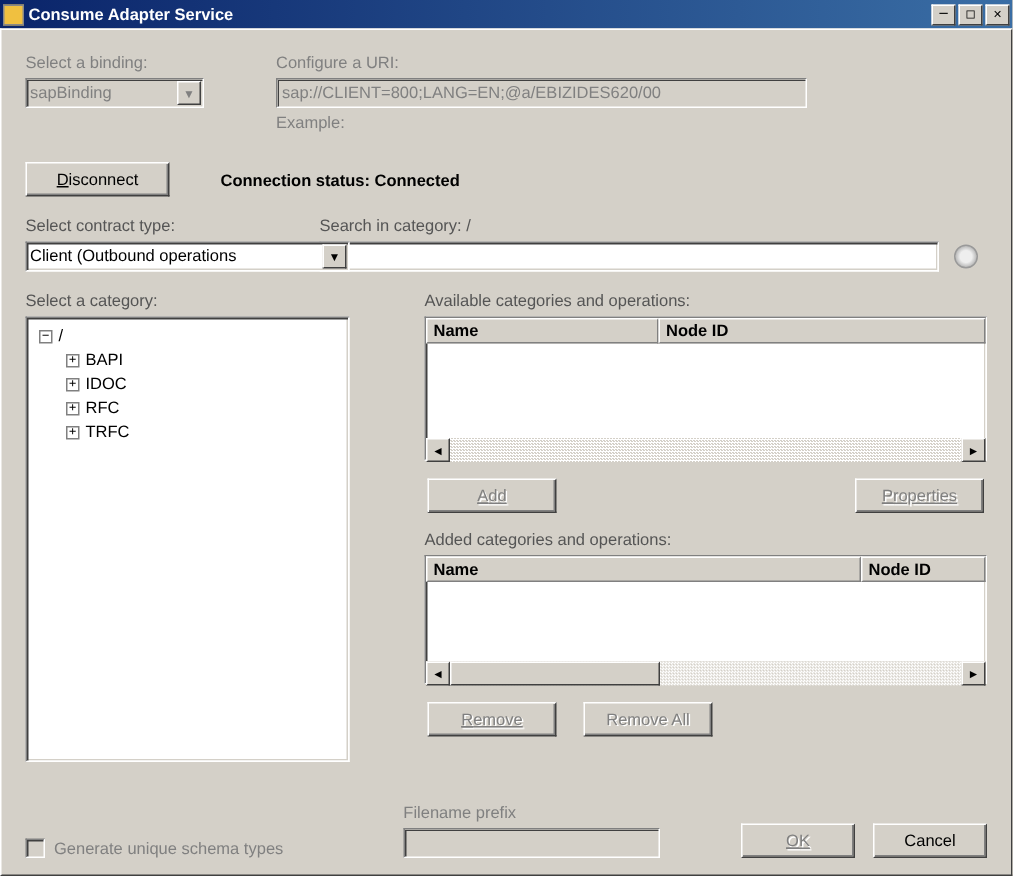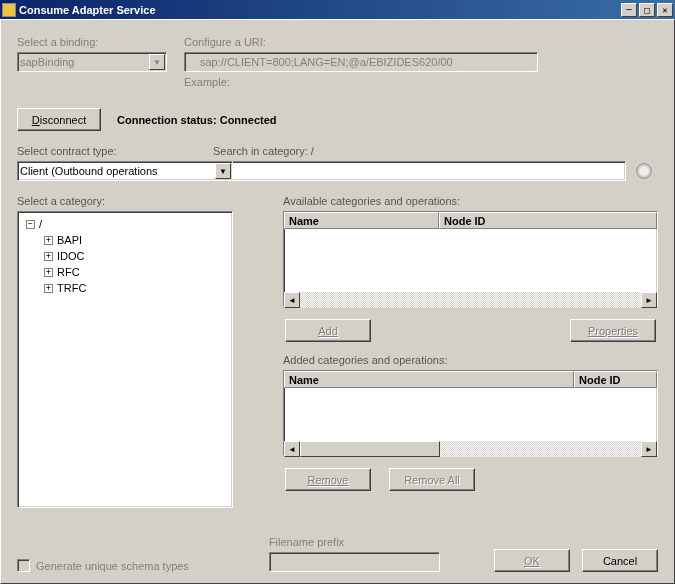--- a/index.html
+++ b/index.html
@@ -13,36 +13,36 @@
 
 .window-body { background: #d4d0c8; border: 1px solid; border-color: #fff #404040 #404040 #fff; height: calc(584px - 19px); padding: 16px; position: relative; }
 
 .row1 { display: flex; margin-bottom: 4px; }
 .col-binding { width: 167px; }
 .col-uri { width: 385px; }
 .col-config { width: 95px; margin-left: auto; }
 
 .label { color: #555; font-size: 11px; }
 .label.disabled { color: #808080; }
-.select-box { width: 150px; height: 20px; background: #fff; border: 1px solid; border-color: #808080 #fff #fff #808080; box-shadow: inset 1px 1px 0 #404040, inset -1px -1px 0 #d4d0c8; display: inline-flex; align-items: center; padding: 0 2px; position: relative; }
+.select-box { width: 119px; height: 20px; background: #fff; border: 1px solid; border-color: #808080 #fff #fff #808080; box-shadow: inset 1px 1px 0 #404040, inset -1px -1px 0 #d4d0c8; display: inline-flex; align-items: center; padding: 0 2px; position: relative; }
 .select-box.disabled { color: #808080; background: #d4d0c8; }
 .select-box.disabled .select-arrow { color: #808080; }
 .select-arrow { position: absolute; right: 1px; top: 1px; width: 16px; height: 16px; background: #d4d0c8; border: 1px solid; border-color: #fff #404040 #404040 #fff; display: flex; align-items: center; justify-content: center; font-size: 8px; }
 
-.text-input { height: 20px; background: #fff; border: 1px solid; border-color: #808080 #fff #fff #808080; box-shadow: inset 1px 1px 0 #404040, inset -1px -1px 0 #d4d0c8; padding: 0 15px; display: flex; align-items: center; }
+.text-input { height: 20px; background: #fff; border: 1px solid; border-color: #808080 #fff #fff #808080; box-shadow: inset 1px 1px 0 #404040, inset -1px -1px 0 #d4d0c8; padding: 0 3px; display: flex; align-items: center; }
 .text-input.disabled { background: #d4d0c8; color: #808080; }
 
 .btn { height: 23px; background: #d4d0c8; border: 1px solid; border-color: #fff #404040 #404040 #fff; box-shadow: inset -1px -1px 0 #808080; display: inline-flex; align-items: center; justify-content: center; padding: 0 8px; cursor: default; text-decoration: underline; text-decoration-style: solid; }
 .btn.no-ul { text-decoration: none; }
 .btn.disabled { color: #808080; text-shadow: 1px 1px 0 #fff; }
 
 .mnemonic { text-decoration: underline; }
 
 .status-row { display: flex; align-items: center; margin-top: 20px; margin-bottom: 14px; }
-.disconnect-btn { width: 84px; margin-right: 16px; }
+.disconnect-btn { width: 96px; margin-right: 34px; }
 
 .status-text { font-size: 12px; }
 .status-text b { font-weight: bold; }
 
 .contract-row { display: flex; align-items: flex-end; margin-bottom: 14px; gap: 0; }
 .contract-col { width: 196px; }
 .search-col { flex: 1; }
 .search-input { width: 413px; height: 20px; }
 .search-icon { width: 16px; height: 16px; background: radial-gradient(circle, #eee 40%, #888 100%); border-radius: 50%; border: 1px solid #999; margin-left: 10px; }
 

